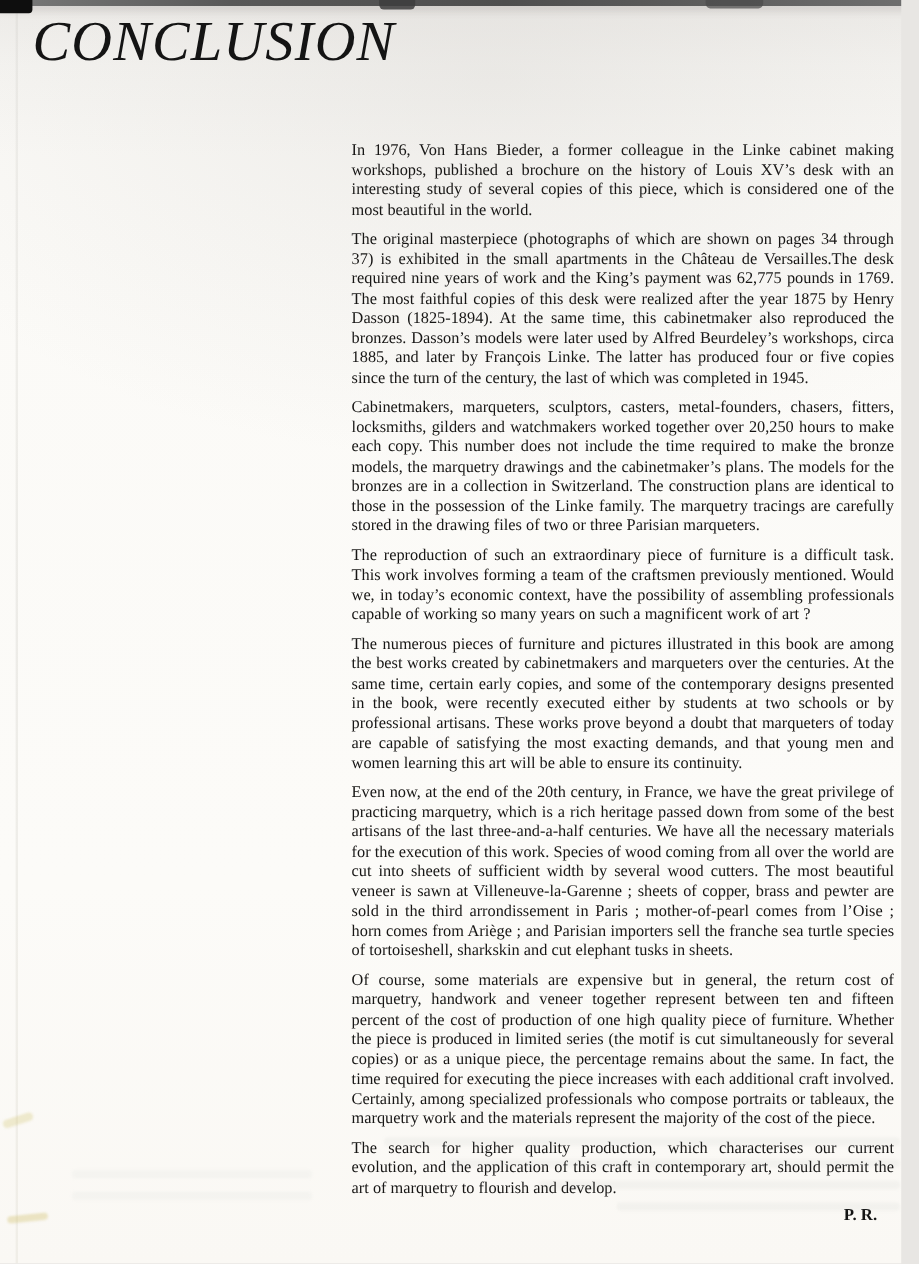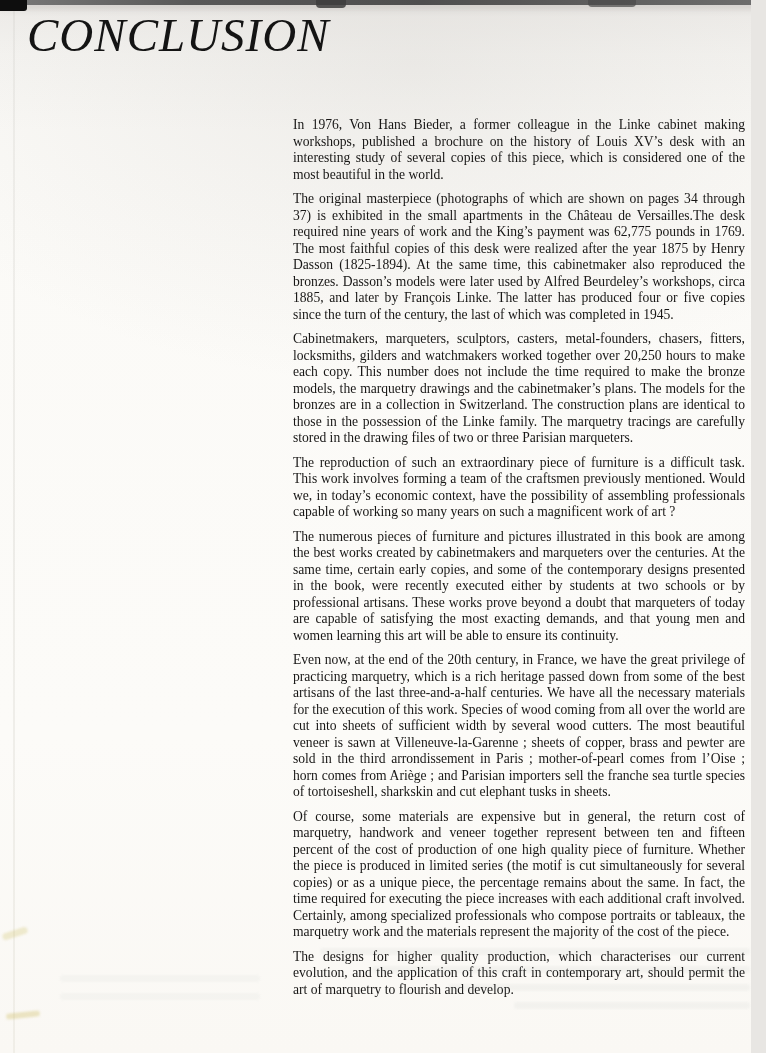--- a/index.html
+++ b/index.html
@@ -91,21 +91,22 @@
   <h1 class="title">CONCLUSION</h1>
 
   <div class="column">
     <p>In 1976, Von Hans Bieder, a former colleague in the Linke cabinet making workshops, published a brochure on the history of Louis XV’s desk with an interesting study of several copies of this piece, which is considered one of the most beautiful in the world.</p>
     <p>The original masterpiece (photographs of which are shown on pages 34 through 37) is exhibited in the small apartments in the Château de Versailles.The desk required nine years of work and the King’s payment was 62,775 pounds in 1769. The most faithful copies of this desk were realized after the year 1875 by Henry Dasson (1825-1894). At the same time, this cabinetmaker also reproduced the bronzes. Dasson’s models were later used by Alfred Beurdeley’s workshops, circa 1885, and later by François Linke. The latter has produced four or five copies since the turn of the century, the last of which was completed in 1945.</p>
     <p>Cabinetmakers, marqueters, sculptors, casters, metal-founders, chasers, fitters, locksmiths, gilders and watchmakers worked together over 20,250 hours to make each copy. This number does not include the time required to make the bronze models, the marquetry drawings and the cabinetmaker’s plans. The models for the bronzes are in a collection in Switzerland. The construction plans are identical to those in the possession of the Linke family. The marquetry tracings are carefully stored in the drawing files of two or three Parisian marqueters.</p>
     <p>The reproduction of such an extraordinary piece of furniture is a difficult task. This work involves forming a team of the craftsmen previously mentioned. Would we, in today’s economic context, have the possibility of assembling professionals capable of working so many years on such a magnificent work of art ?</p>
     <p>The numerous pieces of furniture and pictures illustrated in this book are among the best works created by cabinetmakers and marqueters over the centuries. At the same time, certain early copies, and some of the contemporary designs presented in the book, were recently executed either by students at two schools or by professional artisans. These works prove beyond a doubt that marqueters of today are capable of satisfying the most exacting demands, and that young men and women learning this art will be able to ensure its continuity.</p>
     <p>Even now, at the end of the 20th century, in France, we have the great privilege of practicing marquetry, which is a rich heritage passed down from some of the best artisans of the last three-and-a-half  centuries. We have all the necessary materials for the execution of this work. Species of wood coming from all over the world are cut into sheets of sufficient width by several wood cutters. The most beautiful veneer is sawn at Villeneuve-la-Garenne ; sheets of  copper, brass and pewter are sold in the third arrondissement in Paris ; mother-of-pearl comes from l’Oise ; horn comes from Ariège ; and Parisian importers sell the franche sea turtle species of tortoiseshell, sharkskin and cut elephant tusks in sheets.</p>
     <p>Of course, some materials are expensive but in general, the return cost of marquetry, handwork and veneer together represent between ten and fifteen percent of the cost of production of one high quality piece of furniture. Whether the piece is produced in limited series (the motif is cut simultaneously for several copies) or as a unique piece, the percentage remains about the  same. In fact, the time required for executing the piece increases with each additional craft involved. Certainly, among specialized professionals who compose portraits or tableaux, the marquetry work and the materials represent the majority of the cost of the piece.</p>
-    <p>The designs for higher quality production, which characterises our current evolution, and the application of this craft in contemporary art, should permit the art of marquetry to flourish and develop.</p>
+    <p>The search for higher quality production, which characterises our current evolution, and the application of this craft in contemporary art, should permit the art of marquetry to flourish and develop.</p>
+    <div class="signature">P. R.</div>
   </div>
 
   <div class="showthrough st-bottom">
     <div class="st-line"></div>
     <div class="st-line"></div>
     <div class="st-line"></div>
     <div class="st-line"></div>
   </div>
   <div class="showthrough st-left">
     <div class="st-line"></div>

